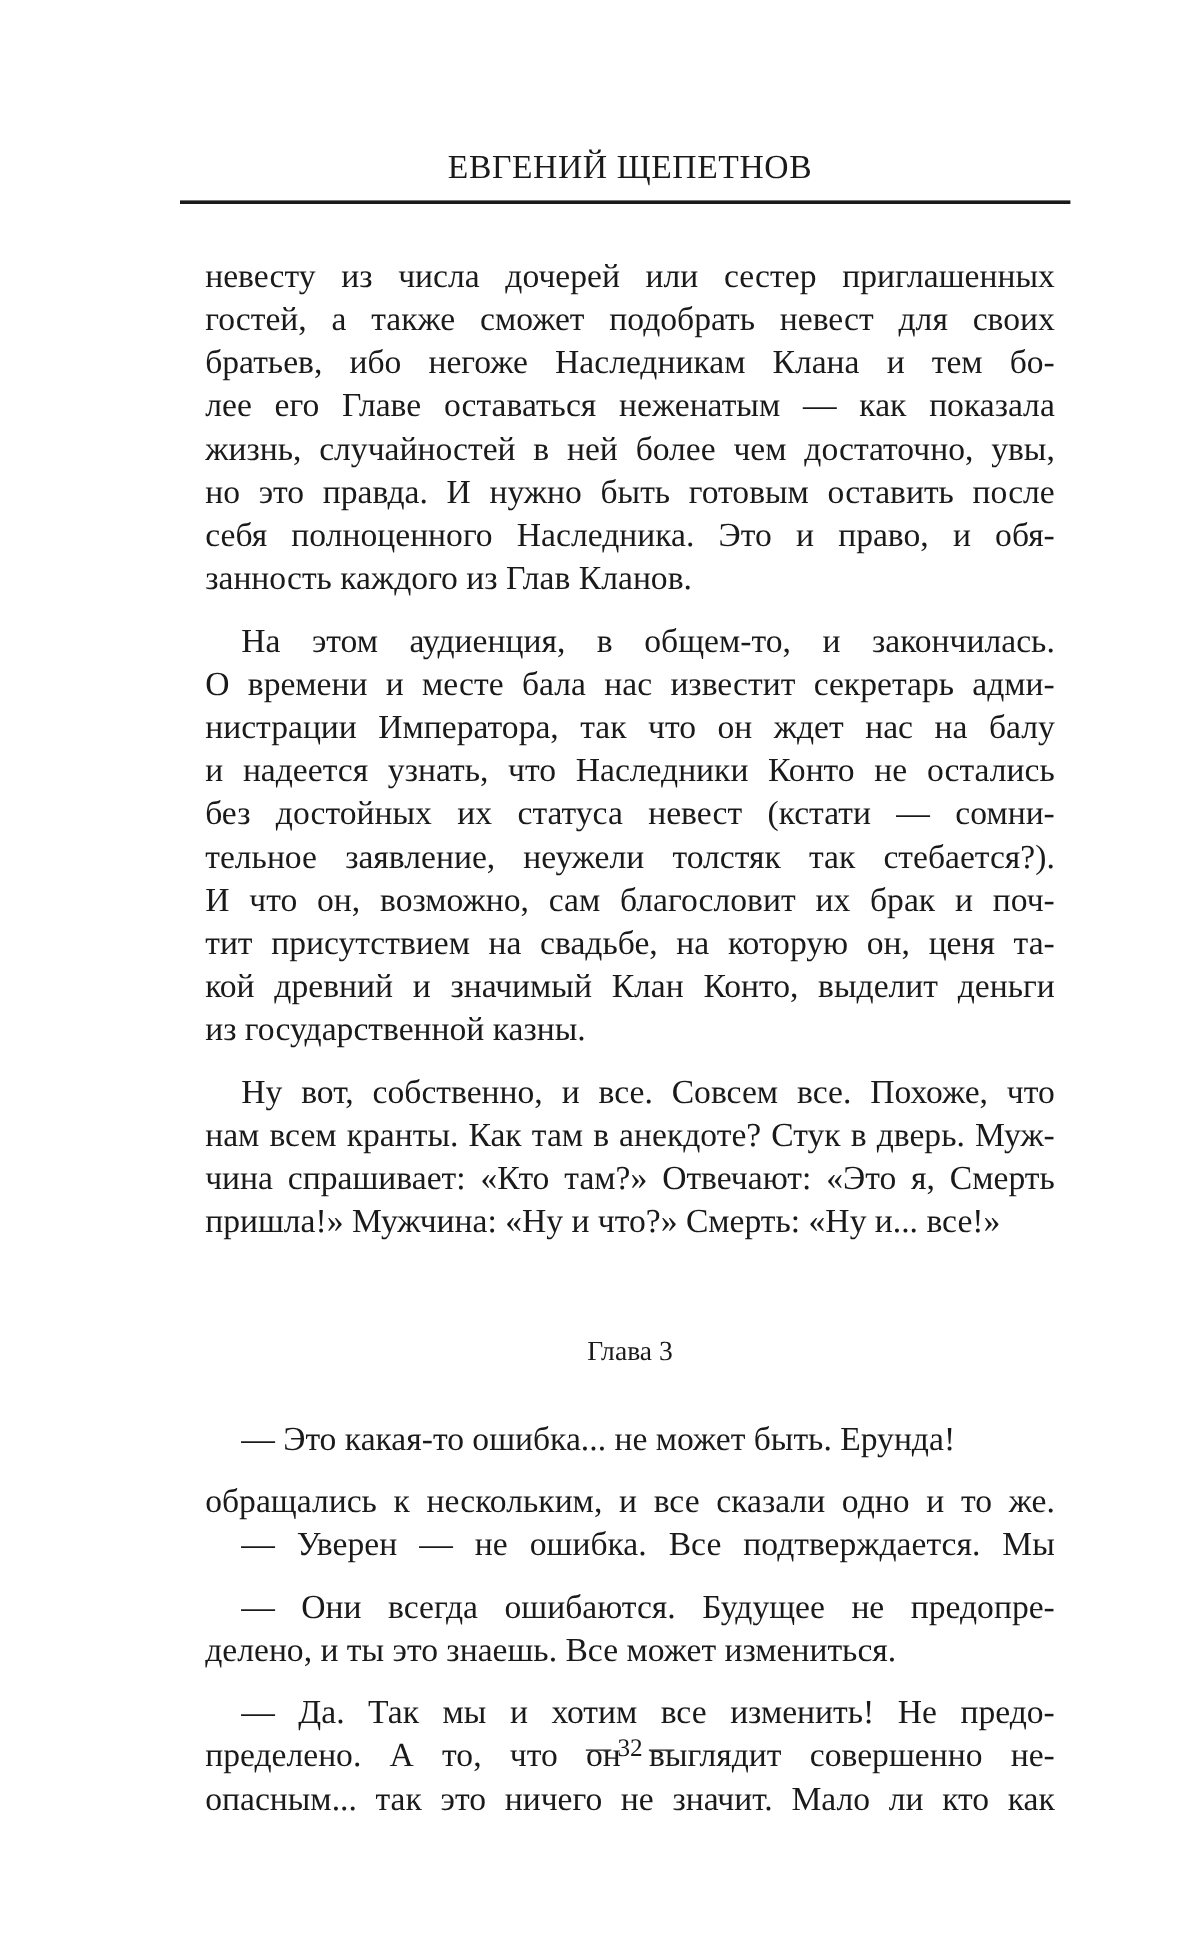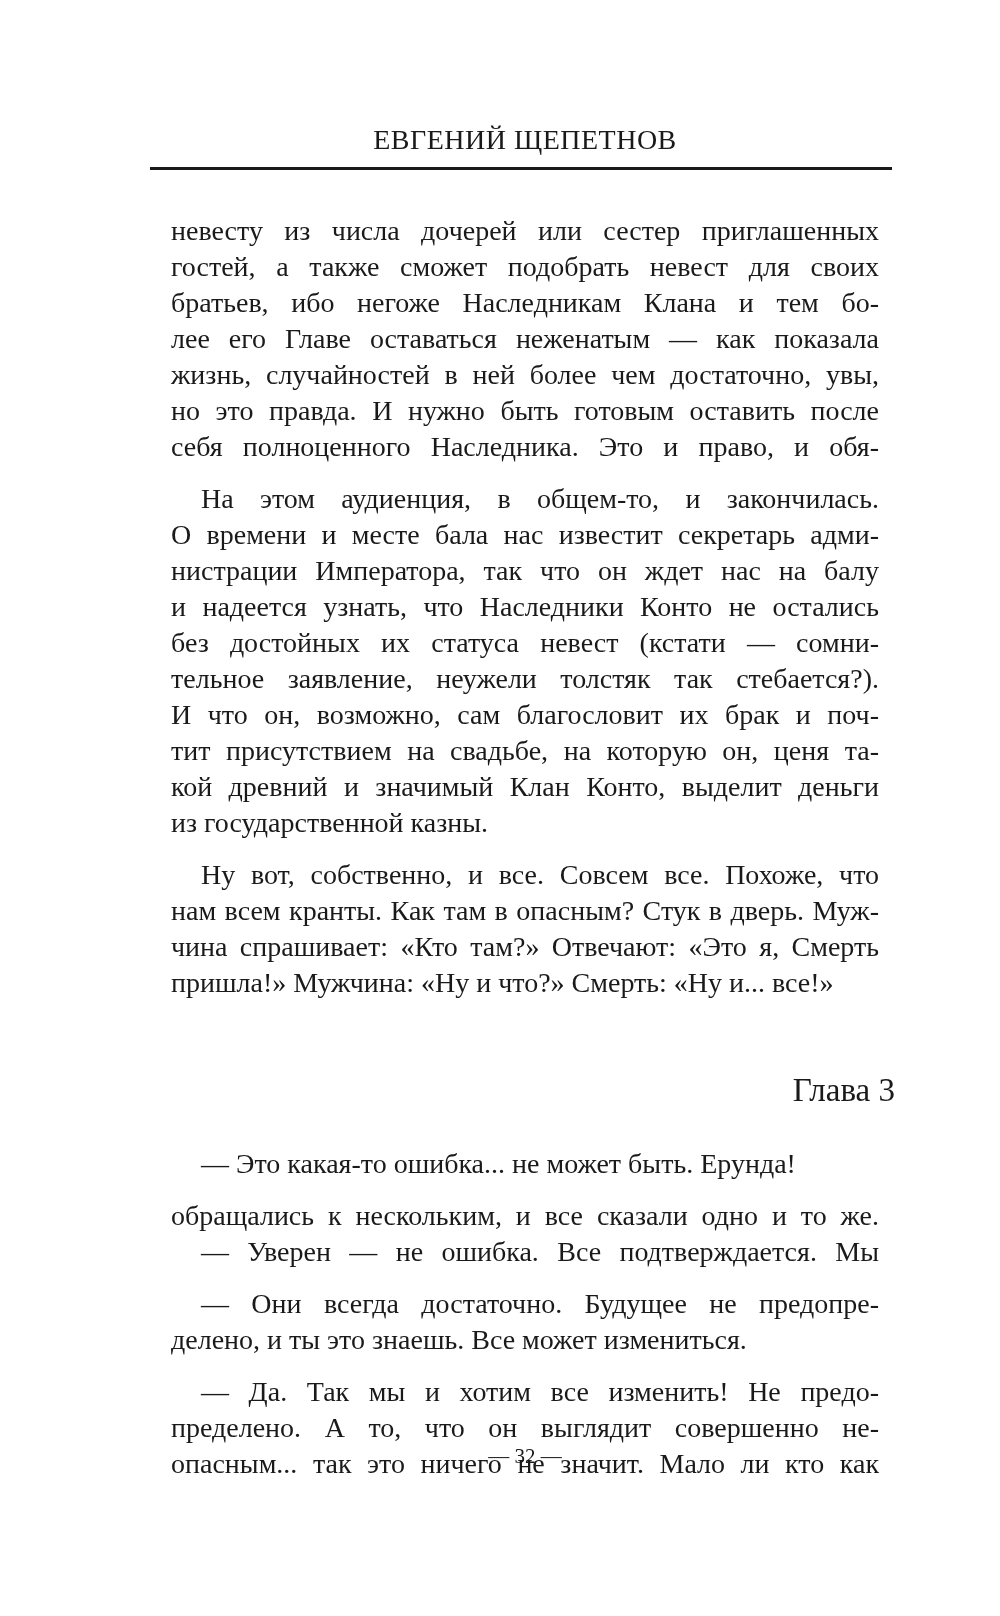--- a/index.html
+++ b/index.html
@@ -48,22 +48,22 @@
     text-align: left;
   }
   .line.j {
     text-align: justify;
     text-align-last: justify;
   }
   .line.i {
     text-indent: 30px;
   }
   .chapter-heading {
-    text-align: right;
-    font-size: 33px;
+    text-align: center;
+    font-size: 23px;
     line-height: 42px;
     margin: 68px 0 35px 0;
   }
   .page-footer {
     position: absolute;
     top: 1438px;
     left: 155px;
     width: 740px;
     text-align: center;
     font-size: 21px;
@@ -78,49 +78,50 @@
   <div class="header-rule"></div>
   <div class="page-body">
       <div class="paragraph">
         <div class="line j">невесту из числа дочерей или сестер приглашенных</div>
         <div class="line j">гостей, а также сможет подобрать невест для своих</div>
         <div class="line j">братьев, ибо негоже Наследникам Клана и тем бо-</div>
         <div class="line j">лее его Главе оставаться неженатым — как показала</div>
         <div class="line j">жизнь, случайностей в ней более чем достаточно, увы,</div>
         <div class="line j">но это правда. И нужно быть готовым оставить после</div>
         <div class="line j">себя полноценного Наследника. Это и право, и обя-</div>
+        <div class="line">занность каждого из Глав Кланов.</div>
       </div>
       <div class="paragraph">
         <div class="line j i">На этом аудиенция, в общем-то, и закончилась.</div>
         <div class="line j">О времени и месте бала нас известит секретарь адми-</div>
         <div class="line j">нистрации Императора, так что он ждет нас на балу</div>
         <div class="line j">и надеется узнать, что Наследники Конто не остались</div>
         <div class="line j">без достойных их статуса невест (кстати — сомни-</div>
         <div class="line j">тельное заявление, неужели толстяк так стебается?).</div>
         <div class="line j">И что он, возможно, сам благословит их брак и поч-</div>
         <div class="line j">тит присутствием на свадьбе, на которую он, ценя та-</div>
         <div class="line j">кой древний и значимый Клан Конто, выделит деньги</div>
         <div class="line">из государственной казны.</div>
       </div>
       <div class="paragraph">
         <div class="line j i">Ну вот, собственно, и все. Совсем все. Похоже, что</div>
-        <div class="line j">нам всем кранты. Как там в опасным? Стук в дверь. Муж-</div>
+        <div class="line j">нам всем кранты. Как там в анекдоте? Стук в дверь. Муж-</div>
         <div class="line j">чина спрашивает: «Кто там?» Отвечают: «Это я, Смерть</div>
         <div class="line">пришла!» Мужчина: «Ну и что?» Смерть: «Ну и... все!»</div>
       </div>
       <div class="chapter-heading">Глава 3</div>
       <div class="paragraph">
         <div class="line i">— Это какая-то ошибка... не может быть. Ерунда!</div>
       </div>
       <div class="paragraph">
         <div class="line j">обращались к нескольким, и все сказали одно и то же.</div>
         <div class="line j i">— Уверен — не ошибка. Все подтверждается. Мы</div>
       </div>
       <div class="paragraph">
-        <div class="line j i">— Они всегда достаточно. Будущее не предопре-</div>
+        <div class="line j i">— Они всегда ошибаются. Будущее не предопре-</div>
         <div class="line">делено, и ты это знаешь. Все может измениться.</div>
       </div>
       <div class="paragraph">
         <div class="line j i">— Да. Так мы и хотим все изменить! Не предо-</div>
         <div class="line j">пределено. А то, что он выглядит совершенно не-</div>
         <div class="line j">опасным... так это ничего не значит. Мало ли кто как</div>
       </div>
     </div>
   <div class="page-footer">— 32 —</div>
 </div>

